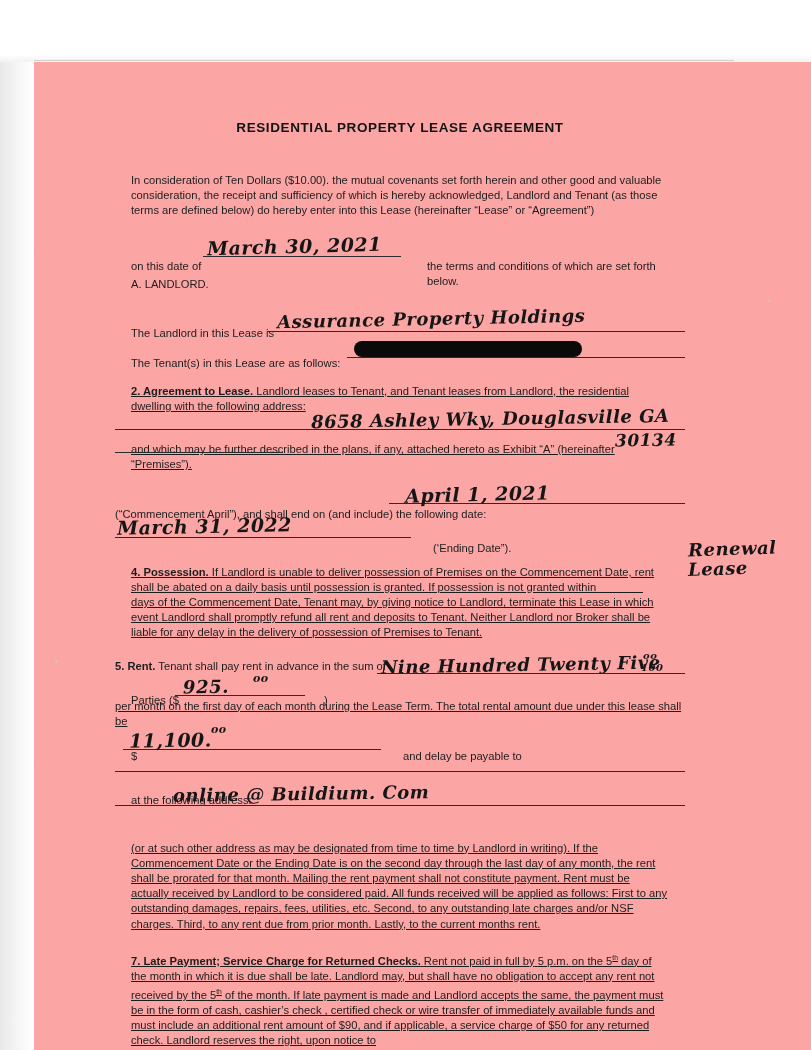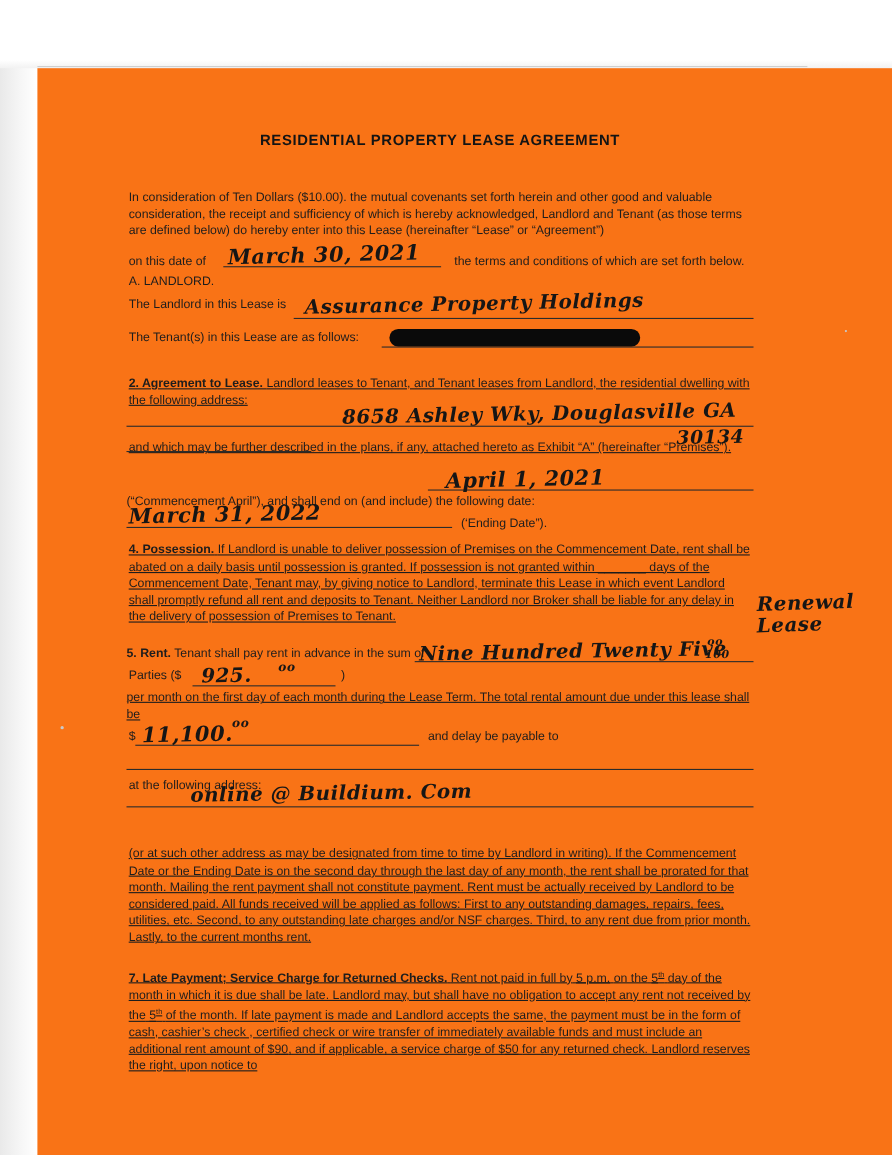--- a/index.html
+++ b/index.html
@@ -13,21 +13,21 @@
     position: relative;
     font-family: "Liberation Sans", sans-serif;
     color: #1a1a1a;
     overflow: hidden;
   }
 
   
   .page {
     position: absolute;
     inset: 0;
-    background: #f97316;
+    background: #fca5a5;
     padding-left: 36px;
   }
   .scan-edge-left {
     position: absolute;
     left: 0; top: 0;
     width: 34px; height: 1050px;
     background: linear-gradient(to right, #e9e9e9 0%, #f6f6f6 55%, #ffffff 100%);
   }
   .scan-edge-top {
     position: absolute;
@@ -59,21 +59,21 @@
     font-weight: bold;
     letter-spacing: 0.6px;
     text-align: center;
     margin: 0 0 38px 0;
     color: #141414;
   }
 
   p.body, .body {
     font-size: 11.2px;
     line-height: 15.2px;
-    margin: 2px;
+    margin: 16px;
     color: #1d1d1d;
     text-align: left;
   }
   .tight { line-height: 14.6px; text-decoration: underline; }
 
   .bold { font-weight: bold; }
   .hand-abs {
     position: absolute;
     font-family: "DejaVu Serif", serif;
     font-style: italic;

